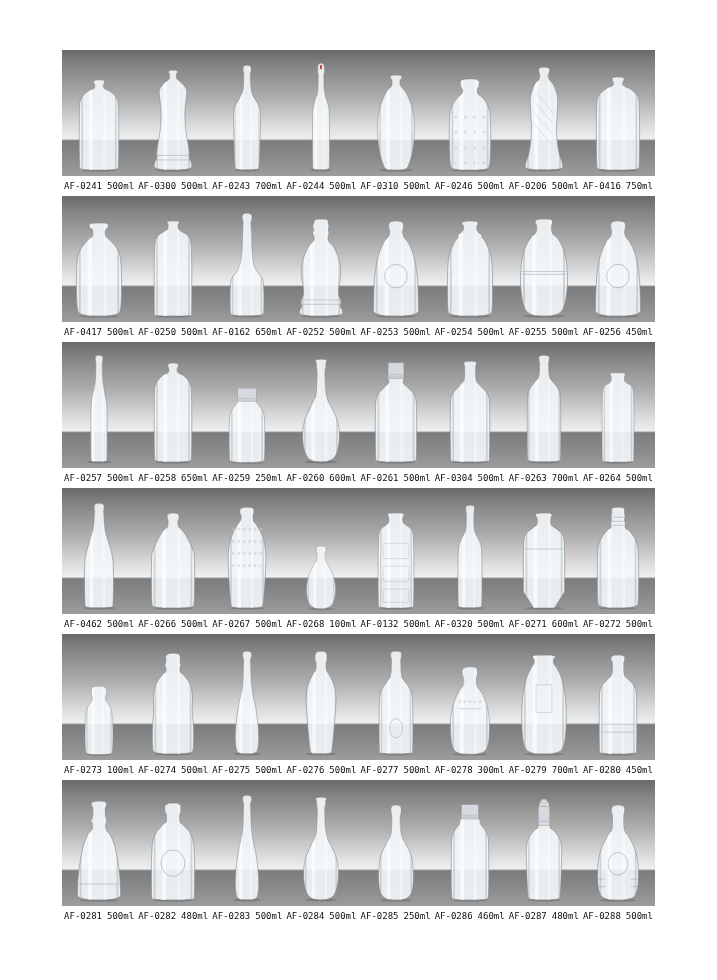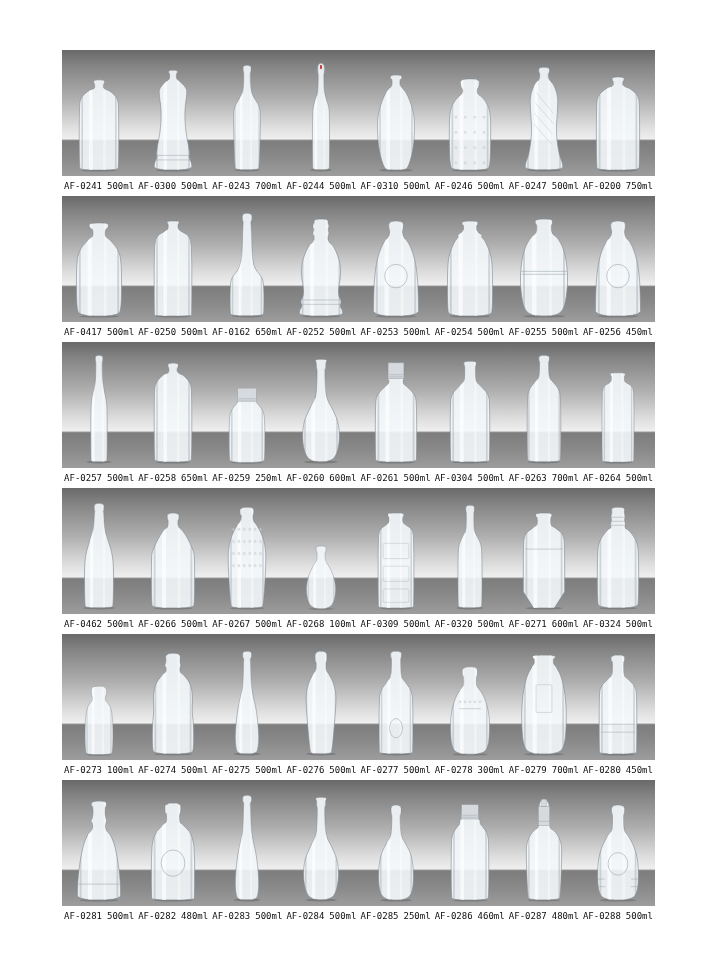--- a/index.html
+++ b/index.html
@@ -222,22 +222,22 @@
             </svg>
           </div>
         </div>
         <div class="labels">
           <div class="label"><span class="code">AF-0241</span><span class="vol">500ml</span></div>
           <div class="label"><span class="code">AF-0300</span><span class="vol">500ml</span></div>
           <div class="label"><span class="code">AF-0243</span><span class="vol">700ml</span></div>
           <div class="label"><span class="code">AF-0244</span><span class="vol">500ml</span></div>
           <div class="label"><span class="code">AF-0310</span><span class="vol">500ml</span></div>
           <div class="label"><span class="code">AF-0246</span><span class="vol">500ml</span></div>
-          <div class="label"><span class="code">AF-0247</span><span class="vol">500ml</span></div>
-          <div class="label"><span class="code">AF-0200</span><span class="vol">750ml</span></div>
+          <div class="label"><span class="code">AF-0206</span><span class="vol">500ml</span></div>
+          <div class="label"><span class="code">AF-0416</span><span class="vol">750ml</span></div>
         </div>
       </div>
       <div class="row">
         <div class="strip">
           <div class="cell">
             <svg viewBox="0 0 100 200" width="48" height="98" preserveAspectRatio="none">
               <defs>
                 <clipPath id="bc8">
                   <path d="M7.1 188.9L5.5 184.1L4.2 175.3L3.4 162.5L3.0 145.6L3.0 124.8L3.3 107.2L3.9 92.9L4.8 82.0L5.9 74.4L8.1 67.2L11.4 60.3L15.6 53.7L20.9 47.6L25.4 42.7L29.1 39.1L32.0 36.9L34.1 35.9L35.7 34.3L36.8 31.9L37.3 28.8L37.3 25.0L36.9 21.9L36.0 19.5L34.7 17.9L32.9 16.9L31.6 15.6L30.7 14.0L30.3 11.9L30.3 9.6L32.7 7.8L37.7 6.6L45.1 6.0L54.9 6.0L62.3 6.6L67.3 7.8L69.7 9.6L69.7 11.9L69.3 14.0L68.4 15.6L67.1 16.9L65.3 17.9L64.0 19.5L63.1 21.9L62.7 25.0L62.7 28.8L63.2 31.9L64.3 34.3L65.9 35.9L68.0 36.9L70.9 39.1L74.6 42.7L79.1 47.6L84.4 53.7L88.6 60.3L91.9 67.2L94.1 74.4L95.2 82.0L96.1 92.9L96.7 107.2L97.0 124.8L97.0 145.6L96.6 162.5L95.8 175.3L94.5 184.1L92.9 188.9L86.6 192.4L75.7 194.8L60.1 196.0L39.9 196.0L24.3 194.8L13.4 192.4Z"></path>
                 </clipPath>
@@ -745,24 +745,24 @@
                 <line x1="34.489999999999995" y1="24.999999999999996" x2="65.51" y2="24.999999999999996"></line>
               </g>
             </svg>
           </div>
         </div>
         <div class="labels">
           <div class="label"><span class="code">AF-0462</span><span class="vol">500ml</span></div>
           <div class="label"><span class="code">AF-0266</span><span class="vol">500ml</span></div>
           <div class="label"><span class="code">AF-0267</span><span class="vol">500ml</span></div>
           <div class="label"><span class="code">AF-0268</span><span class="vol">100ml</span></div>
-          <div class="label"><span class="code">AF-0309</span><span class="vol">500ml</span></div>
+          <div class="label"><span class="code">AF-0132</span><span class="vol">500ml</span></div>
           <div class="label"><span class="code">AF-0320</span><span class="vol">500ml</span></div>
           <div class="label"><span class="code">AF-0271</span><span class="vol">600ml</span></div>
-          <div class="label"><span class="code">AF-0324</span><span class="vol">500ml</span></div>
+          <div class="label"><span class="code">AF-0272</span><span class="vol">500ml</span></div>
         </div>
       </div>
       <div class="row">
         <div class="strip">
           <div class="cell">
             <svg viewBox="0 0 100 200" width="30" height="72" preserveAspectRatio="none">
               <defs>
                 <clipPath id="bc32">
                   <path d="M7.8 192.4L6.6 190.1L5.6 185.6L4.8 178.9L4.2 170.1L3.7 159.2L3.5 147.8L3.5 135.9L3.7 123.6L4.2 110.7L4.9 99.3L6.0 89.4L7.3 80.8L9.0 73.7L11.0 67.5L13.4 62.3L16.2 58.0L19.4 54.7L22.0 52.0L24.1 49.8L25.7 48.3L26.8 47.3L27.6 45.8L28.1 43.6L28.4 40.9L28.4 37.6L28.1 35.0L27.7 33.1L27.0 31.9L26.0 31.4L25.3 29.5L24.9 26.2L24.6 21.4L24.6 15.3L27.8 10.6L34.1 7.5L43.7 6.0L56.3 6.0L65.9 7.5L72.2 10.6L75.4 15.3L75.4 21.4L75.1 26.2L74.7 29.5L74.0 31.4L73.0 31.9L72.3 33.1L71.9 35.0L71.6 37.6L71.6 40.9L71.9 43.6L72.4 45.8L73.2 47.3L74.3 48.3L75.8 49.8L78.0 52.0L80.6 54.7L83.8 58.0L86.6 62.3L89.0 67.5L91.0 73.7L92.7 80.8L94.0 89.4L95.1 99.3L95.8 110.7L96.3 123.6L96.5 135.9L96.5 147.8L96.3 159.2L95.8 170.1L95.2 178.9L94.4 185.6L93.4 190.1L92.2 192.4L86.2 194.2L75.6 195.4L60.1 196.0L39.9 196.0L24.4 195.4L13.8 194.2Z"></path>
                 </clipPath>

